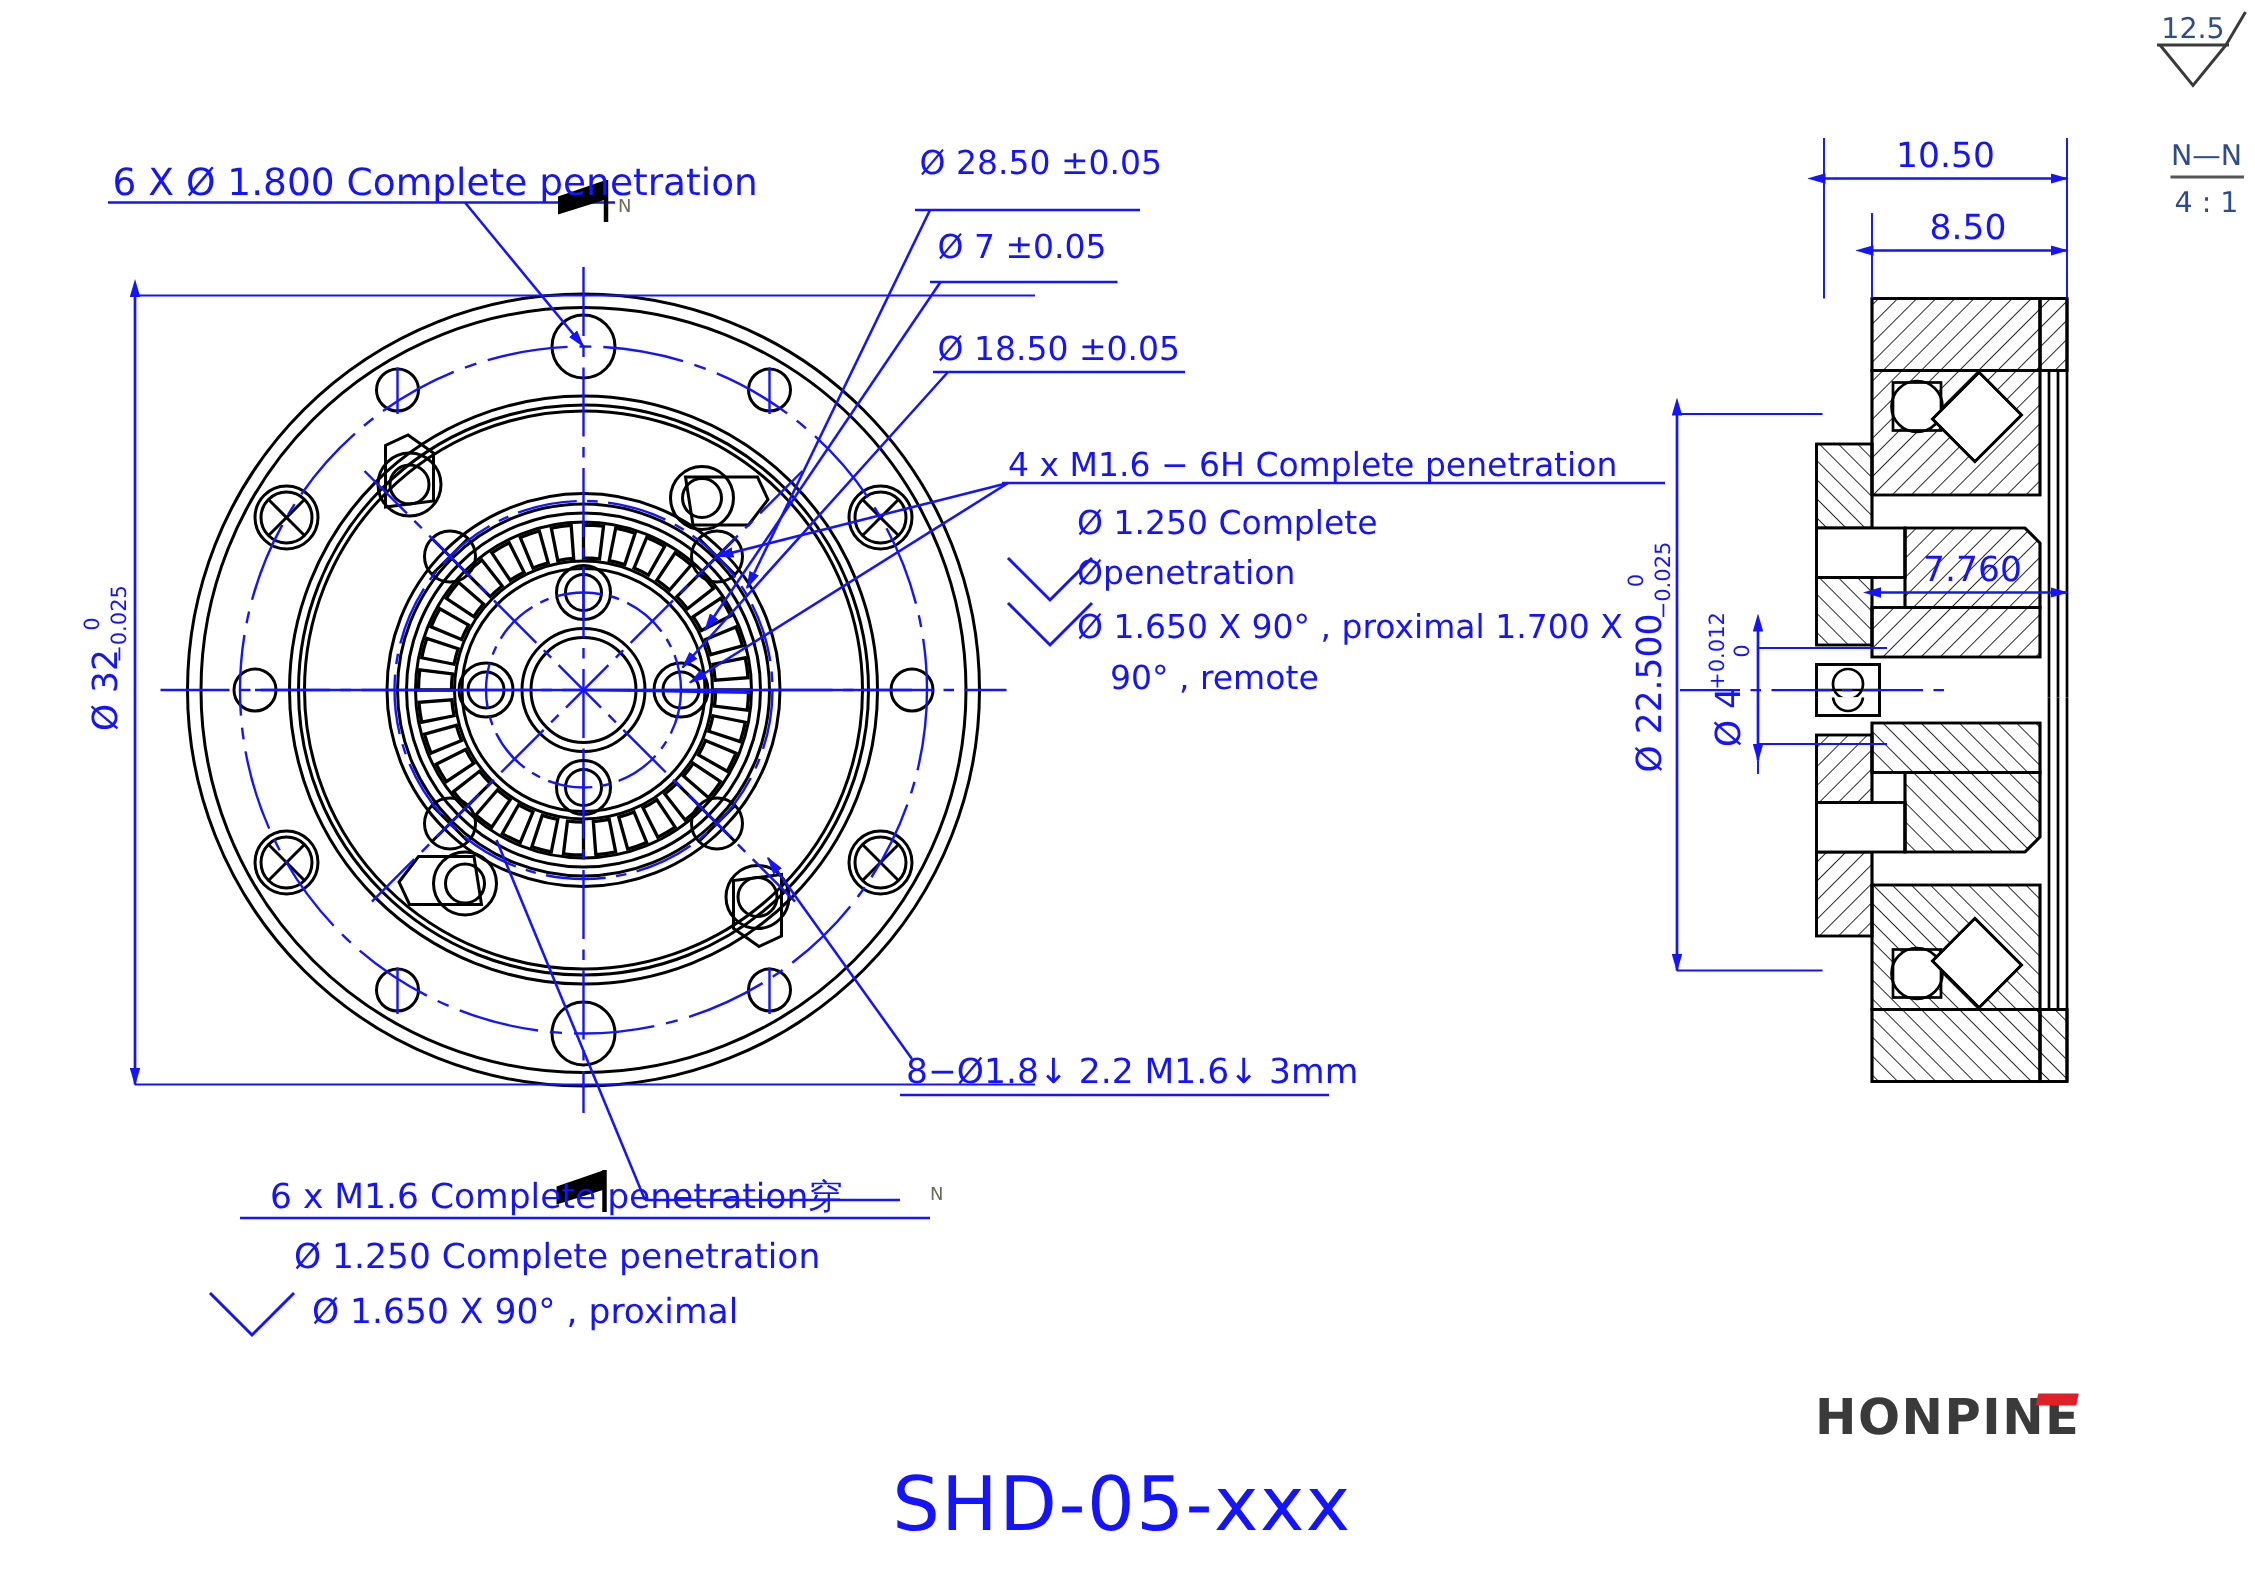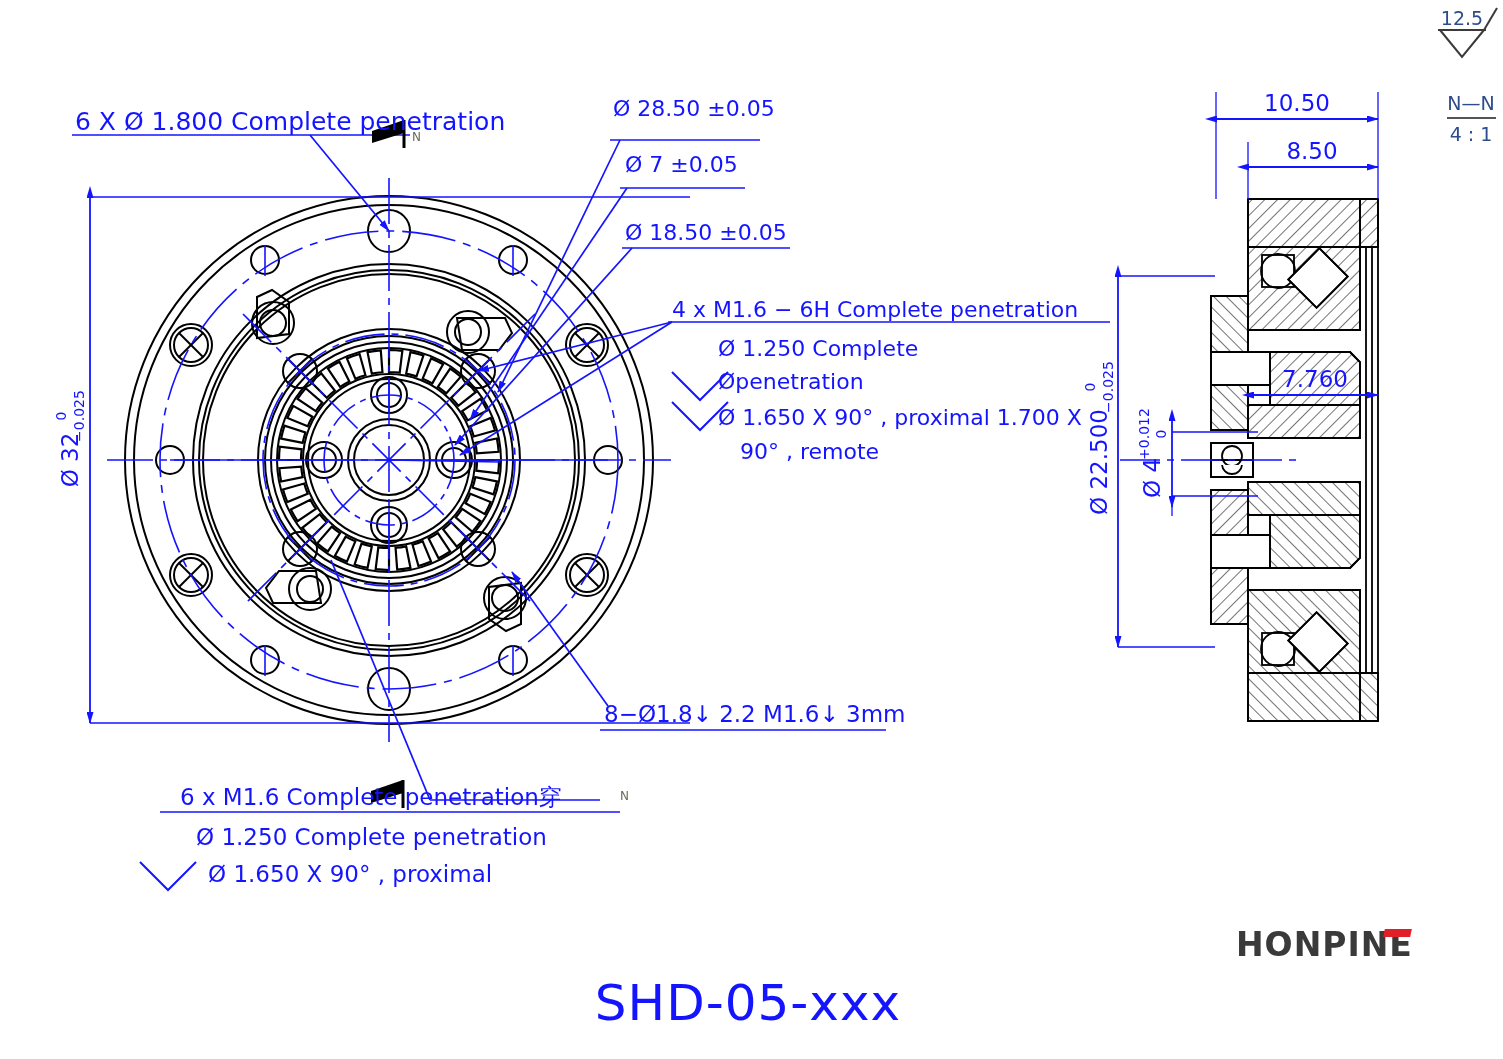--- a/index.html
+++ b/index.html
@@ -414,21 +414,21 @@
   <g>
     <text x="1471" y="110" text-anchor="middle" fill="#2c4c8c" font-size="19" class="lbl">N—N</text>
     <line x1="1447" y1="118" x2="1496" y2="118" stroke="#555" stroke-width="2"></line>
     <text x="1471" y="141" text-anchor="middle" fill="#2c4c8c" font-size="19" class="lbl">4 : 1</text>
   </g>
 
   <text x="748" y="1020" text-anchor="middle" fill="#1414ff" font-size="50" letter-spacing="1" class="lbl">SHD-05-xxx</text>
 
 </svg>
 
-<div style="position:absolute;left:1236px;top:925px;text-align:right;">
+<div style="position:absolute;left:1210px;top:925px;text-align:right;">
   <span style="font-family:'DejaVu Sans','Liberation Sans',sans-serif;
                font-weight:bold;font-size:33px;letter-spacing:1px;
                color:#3a3a3a;">HONPINE</span>
   <span style="position:absolute;right:2px;top:4px;width:27px;height:8px;
                background:#e01f26;transform:skewX(-12deg);"></span>
 </div>
 
 </div>
 
 </body></html>

